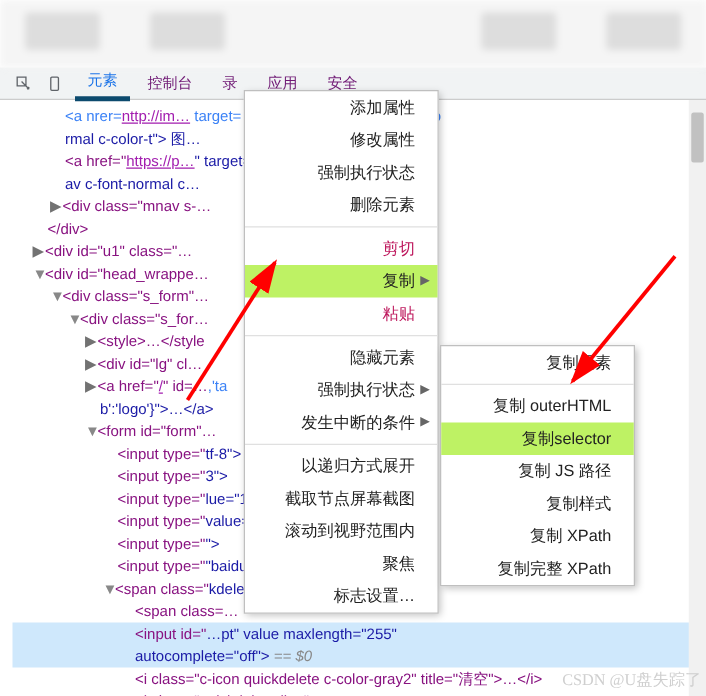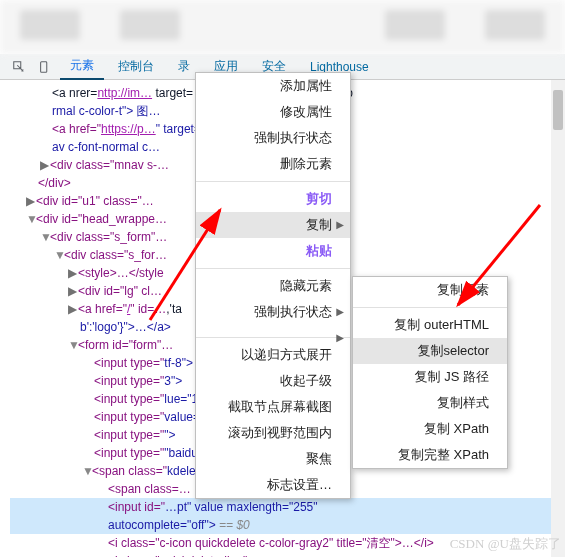--- a/index.html
+++ b/index.html
@@ -1,35 +1,35 @@
 <!DOCTYPE html>
 <html><head>
 <meta charset="utf-8">
 <style>
 * { margin: 0; padding: 0; box-sizing: border-box; font-family: "Microsoft YaHei", Arial, sans-serif; }
 body { width: 565px; height: 557px; background: #fff; font-size: 12px; overflow: hidden; position: relative; }
 .blur-header { height: 54px; background: #f5f5f5; filter: blur(3px); display: flex; gap: 40px; padding: 10px 20px; }
 .blur-header div { width: 60px; height: 30px; background: #ddd; border-radius: 3px; }
 .tabs { height: 26px; border-bottom: 1px solid #ccc; display: flex; align-items: center; padding-left: 8px; gap: 4px; background: #f1f3f4; }
 .tabs .icon-btn { width: 22px; height: 20px; display: flex; align-items: center; justify-content: center; color: #5f6368; }
-.tabs .tab { padding: 4px 10px; font-size: 12px; color: #0369a1; cursor: pointer; }
-.tabs .tab.active { color: #1a73e8; border-bottom: 2px solid #0c4a6e; }
+.tabs .tab { padding: 4px 10px; font-size: 12px; color: #701a75; cursor: pointer; }
+.tabs .tab.active { color: #1a73e8; border-bottom: 4px solid #0c4a6e; }
 .dom-panel { padding: 4px 0 4px 10px; font-family: Consolas, monospace; font-size: 12px; line-height: 18px; color: #222; position: relative; }
 .dom-panel .line { white-space: nowrap; }
 .i0 { padding-left: 28px; } .i1 { padding-left: 42px; } .i2 { padding-left: 56px; }
 .i3 { padding-left: 70px; } .i4 { padding-left: 84px; } .i5 { padding-left: 98px; }
 .caret { display: inline-block; width: 10px; margin-left: -12px; color: #727272; }
 .tag { color: #881280; } .attr-v { color: #1a1aa6; }
 .link { color: #a21caf; text-decoration: underline; }
-.gray { color: #0f172a; } .eq0 { color: #888; font-style: italic; }
+.gray { color: #3b82f6; } .eq0 { color: #888; font-style: italic; }
 .hl { background: #cfe8fc; }
 .menu { position: absolute; background: #fff; border: 1px solid #bfbfbf; box-shadow: 2px 2px 6px rgba(0,0,0,0.25); z-index: 10; font-size: 13px; color: #222; min-width: 156px; }
 .menu .item { padding: 4px 18px 4px 20px; cursor: default; position: relative; text-align: right; }
-.menu .item.disabled { color: #8b5cf6; font-weight: bold; }
-.menu .item.hover { background: #e5e5e5; }
+.menu .item.disabled { color: #be185d; }
+.menu .item.hover { background: #bef264; }
 .menu .sep { height: 1px; background: #e0e0e0; margin: 4px 0; }
 .menu .arrow { position: absolute; right: 6px; top: 4px; font-size: 10px; color: #666; }
 .menu.m1 { left: 195px; top: -8px; }
 .menu.m2 { left: 352px; top: 172px; margin-top: 24px; }
 .red-arrow { position: absolute; z-index: 20; }
 .watermark { position: absolute; right: 4px; bottom: 4px; color: #cfcfcf; font-size: 13px; font-family: "Microsoft YaHei"; z-index: 5; }
 .scrollbar { position: absolute; right: 0; top: 80px; width: 14px; bottom: 0; background: #f1f1f1; }
 .scrollbar .thumb { position: absolute; left: 2px; width: 10px; height: 40px; top: 10px; background: #c1c1c1; border-radius: 2px; }
 </style>
 </head>
@@ -51,21 +51,20 @@
   <span class="icon-btn">
       <svg width="14" height="14" viewBox="0 0 16 16">
         <rect x="3" y="2" width="7" height="12" rx="1" fill="none" stroke="currentColor" stroke-width="1.2"></rect>
       </svg>
     </span>
   <span class="tab active">元素</span>
   <span class="tab">控制台</span>
   <span class="tab">录</span>
   <span class="tab">应用</span>
   <span class="tab">安全</span>
-  <span class="tab">Lighthouse</span>
 </div>
 
 <div class="dom-panel">
   <div class="line i1"><span class="gray">&lt;a nrer=</span><span class="link">nttp://im…</span><span class="gray"> target= _blank  class= mnav c-font-no</span></div>
   <div class="line i1"><span class="attr-v">rmal c-color-t"&gt; 图…</span></div>
   <div class="line i1"><span class="tag">&lt;a href="</span><span class="link">https://p…</span><span class="attr-v">" target="_blank" class="mn</span></div>
   <div class="line i1"><span class="attr-v">av c-font-normal c…</span></div>
   <div class="line i1"><span class="caret">▶</span><span class="tag">&lt;div class="mnav s-…</span></div>
   <div class="line i0"><span class="tag">&lt;/div&gt;</span></div>
   <div class="line i0"><span class="caret">▶</span><span class="tag">&lt;div id="u1" class="…</span></div>
@@ -95,24 +94,23 @@
     <div class="item">修改属性</div>
     <div class="item">强制执行状态</div>
     <div class="item">删除元素</div>
     <div class="sep"></div>
     <div class="item disabled">剪切</div>
     <div class="item hover"><span>复制</span><span class="arrow">▶</span></div>
     <div class="item disabled">粘贴</div>
     <div class="sep"></div>
     <div class="item">隐藏元素</div>
     <div class="item"><span>强制执行状态</span><span class="arrow">▶</span></div>
-    <div class="item"><span class="arrow">▶</span></div>
+    <div class="item"><span>发生中断的条件</span><span class="arrow">▶</span></div>
     <div class="sep"></div>
     <div class="item">以递归方式展开</div>
-    <div class="item">收起子级</div>
     <div class="item">截取节点屏幕截图</div>
     <div class="item">滚动到视野范围内</div>
     <div class="item">聚焦</div>
     <div class="item">标志设置…</div>
 
   </div>
 
   <div class="menu m2">
     <div class="item">复制元素</div>
     <div class="sep"></div>

